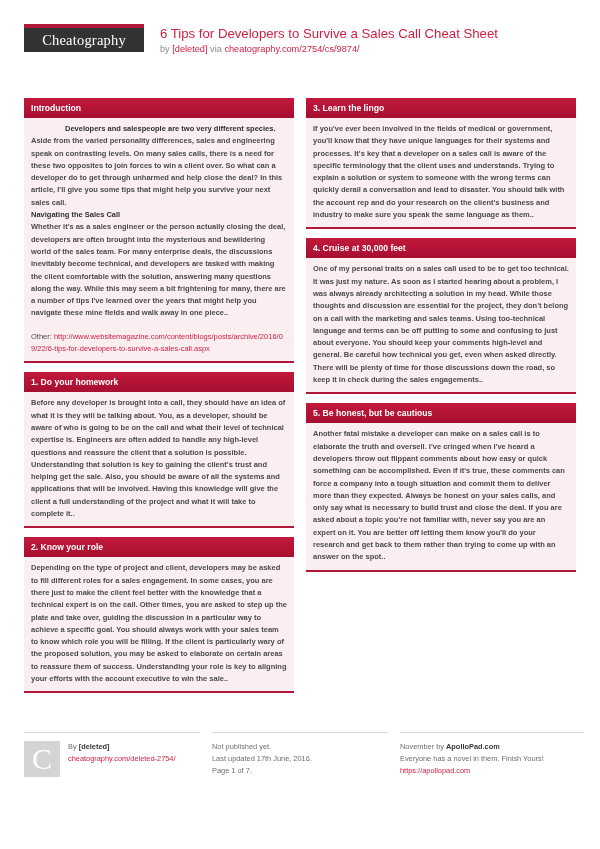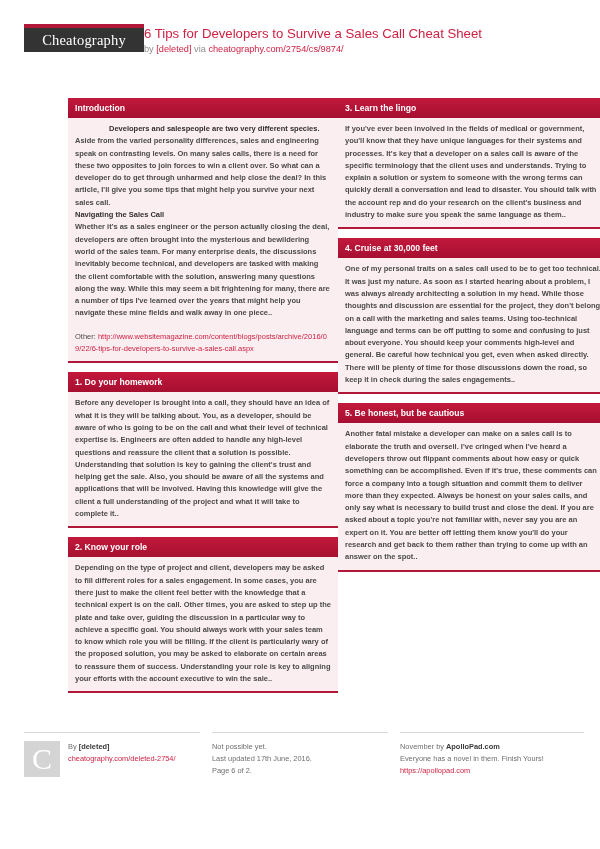--- a/index.html
+++ b/index.html
@@ -46,20 +46,21 @@
     justify-content: center;
   }
   .logo-text {
     font-family: "Liberation Serif", serif;
     color: #ffffff;
     font-size: 14.5px;
     letter-spacing: 0.2px;
     white-space: nowrap;
   }
   .titles {
+    padding-left: 16px;
     padding-top: 2px;
     flex: 1 1 auto;
   }
   .sheet-title {
     color: #cf2143;
     font-size: 13.2px;
     line-height: 16px;
     font-weight: normal;
     margin: 0;
   }
@@ -68,23 +69,23 @@
     color: #8c8c8c;
     margin-top: 1px;
     line-height: 12px;
   }
   .byline .author { color: #cf2143; }
   .byline .sheet-url { color: #cf2143; }
 
   
   .columns {
     display: flex;
+    gap: 12px;
     margin-top: 10px;
     height: 624px;
-    margin-left: 44px;
   }
   .col {
     width: 270px;
     flex: 0 0 270px;
   }
 
   
   .card {
     margin-bottom: 9px;
     background: #fbeef1;
@@ -245,23 +246,23 @@
     <div class="foot-col">
       <div class="avatar">C</div>
       <div class="foot-text">
         <div><span>By </span><span class="strong">[deleted]</span></div>
         <div class="link">cheatography.com/deleted-2754/</div>
       </div>
     </div>
 
     <div class="foot-col">
       <div class="foot-text">
-        <div>Not possible yet.</div>
+        <div>Not published yet.</div>
         <div>Last updated 17th June, 2016.</div>
-        <div>Page 6 of 2.</div>
+        <div>Page 1 of 7.</div>
       </div>
     </div>
 
     <div class="foot-col wide">
       <div class="foot-text">
         <div><span>November by </span><span class="strong">ApolloPad.com</span></div>
         <div>Everyone has a novel in them. Finish Yours!</div>
         <div class="link">https://apollopad.com</div>
       </div>
     </div>

